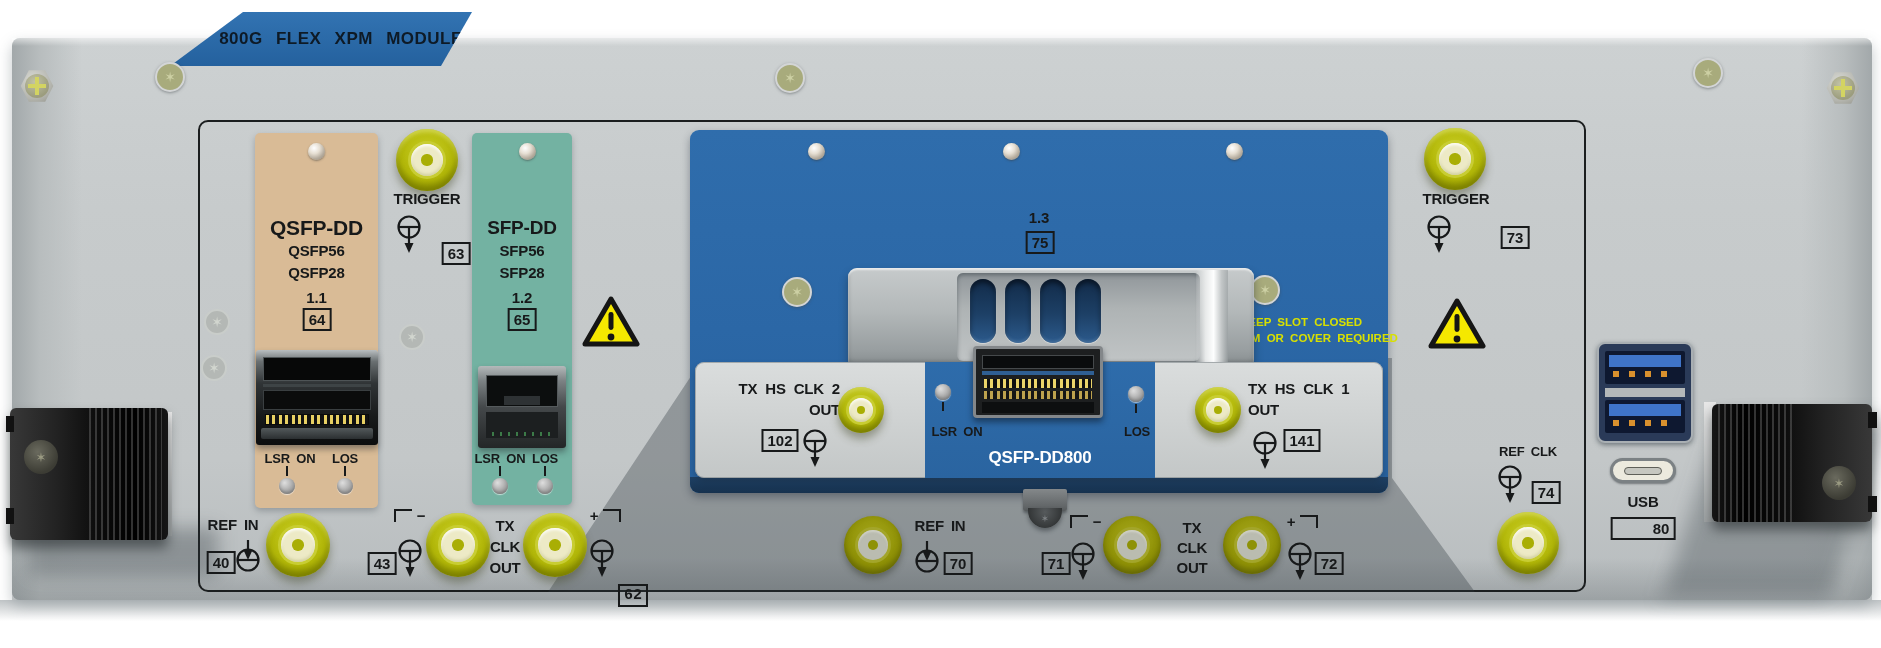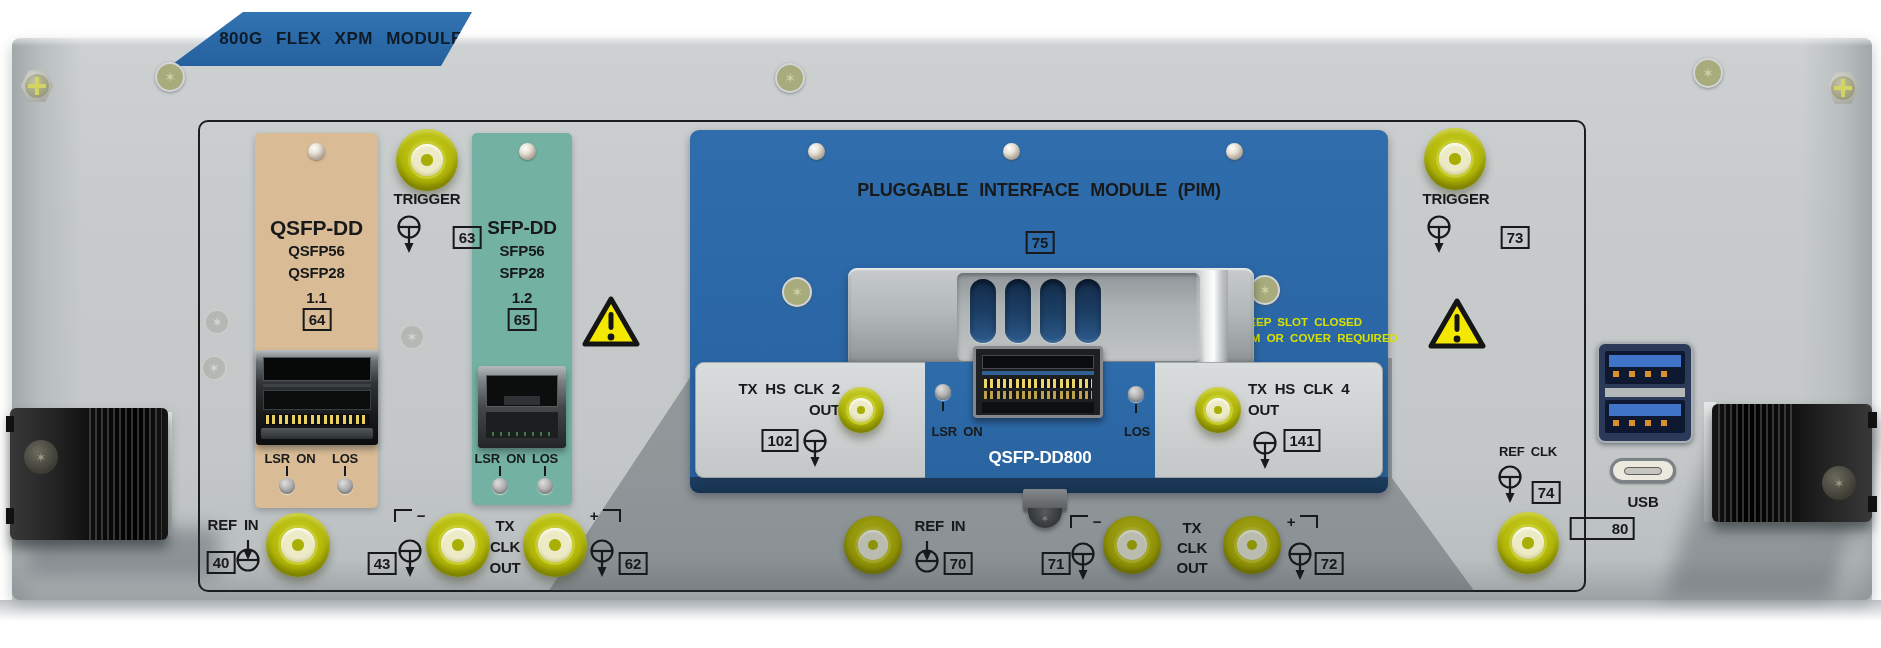--- a/index.html
+++ b/index.html
@@ -112,21 +112,21 @@
       <span class="face"></span>
       <span class="dot"></span>
     </div>
   <div class="lbl ctr" style="left:386px;top:191px;width:82px;font-size:15px;">TRIGGER</div>
   <svg class="abs" style="left:396px;top:214px;" width="26" height="40" viewBox="0 0 26 40">
       <circle cx="13" cy="13" r="10.5" fill="none" stroke="#17191a" stroke-width="2.2"></circle>
       <line x1="2.5" y1="13" x2="23.5" y2="13" stroke="#17191a" stroke-width="2.2"></line>
       <line x1="13" y1="13" x2="13" y2="31" stroke="#17191a" stroke-width="2.2"></line>
       <polygon points="13,39 8.5,29 17.5,29" fill="#17191a"></polygon>
     </svg>
-  <div class="boxnum" style="left:456px;top:226px;margin-left:11px;">63</div>
+  <div class="boxnum" style="left:456px;top:242px;">63</div>
 
   <div class="sma bright" style="left:1424px;top:128px;width:62px;height:62px;">
       <span class="face"></span>
       <span class="dot"></span>
     </div>
   <div class="lbl ctr" style="left:1415px;top:191px;width:82px;font-size:15px;">TRIGGER</div>
   <svg class="abs" style="left:1426px;top:214px;" width="26" height="40" viewBox="0 0 26 40">
       <circle cx="13" cy="13" r="10.5" fill="none" stroke="#17191a" stroke-width="2.2"></circle>
       <line x1="2.5" y1="13" x2="23.5" y2="13" stroke="#17191a" stroke-width="2.2"></line>
       <line x1="13" y1="13" x2="13" y2="31" stroke="#17191a" stroke-width="2.2"></line>
@@ -144,21 +144,21 @@
       <rect x="26.5" y="16" width="5" height="18" rx="2.4" fill="#151515"></rect>
       <circle cx="29" cy="41" r="3.4" fill="#151515"></circle>
     </svg>
 
   <div class="abs" style="left:690px;top:130px;width:698px;height:363px;border-radius:9px;box-shadow:0 4px 9px rgba(30,40,55,.4);
               background:linear-gradient(180deg,#2f6dac 0%,#2b67a6 55%,#27619e 100%);"></div>
   <div class="abs" style="left:690px;top:477px;width:698px;height:16px;border-radius:0 0 9px 9px;background:linear-gradient(180deg,#1e4166,#16314e);"></div>
   <div class="dome" style="left:808px;top:143px;"></div>
   <div class="dome" style="left:1003px;top:143px;"></div>
   <div class="dome" style="left:1226px;top:143px;"></div>
-  <div class="lbl ctr" style="left:690px;top:181px;width:698px;font-size:18px;word-spacing:6px;">PLUGGABLE INTERFACE MODULE (PIM)</div>
+  <div class="lbl ctr" style="left:690px;top:210px;width:698px;font-size:15px;">1.3</div>
   <div class="boxnum" style="left:1040px;top:231px;">75</div>
   <div class="torx" style="left:782px;top:277px;width:30px;height:30px;">✶</div>
   <div class="torx" style="left:1250px;top:275px;width:30px;height:30px;">✶</div>
   <div class="abs" style="left:1240px;top:314px;width:170px;">
     <div class="lbl" style="position:static;font-size:11.5px;line-height:16px;color:#d8e000;letter-spacing:0;">KEEP SLOT CLOSED</div>
     <div class="lbl" style="position:static;font-size:11.5px;line-height:16px;color:#d8e000;letter-spacing:0;">PIM OR COVER REQUIRED</div>
   </div>
 
   <div class="abs" style="left:848px;top:268px;width:406px;height:97px;border-radius:9px 9px 5px 5px;
               background:linear-gradient(180deg,#c6cacb 0%,#b3b8b9 45%,#989ea0 85%,#878d8f 100%);
@@ -206,21 +206,21 @@
   <div class="sma bright" style="left:838px;top:387px;width:46px;height:46px;">
       <span class="face"></span>
       <span class="dot"></span>
     </div>
 
   <div class="sma bright" style="left:1195px;top:387px;width:46px;height:46px;">
       <span class="face"></span>
       <span class="dot"></span>
     </div>
   <div class="abs" style="left:1248px;top:378px;width:140px;">
-    <div class="lbl" style="position:static;font-size:15px;line-height:21px;word-spacing:4px;">TX HS CLK 4</div>
+    <div class="lbl" style="position:static;font-size:15px;line-height:21px;word-spacing:4px;">TX HS CLK 1</div>
     <div class="lbl" style="position:static;font-size:15px;line-height:21px;">OUT</div>
   </div>
   <svg class="abs" style="left:1252px;top:430px;" width="26" height="40" viewBox="0 0 26 40">
       <circle cx="13" cy="13" r="10.5" fill="none" stroke="#17191a" stroke-width="2.2"></circle>
       <line x1="2.5" y1="13" x2="23.5" y2="13" stroke="#17191a" stroke-width="2.2"></line>
       <line x1="13" y1="13" x2="13" y2="31" stroke="#17191a" stroke-width="2.2"></line>
       <polygon points="13,39 8.5,29 17.5,29" fill="#17191a"></polygon>
     </svg>
   <div class="boxnum" style="left:1302px;top:429px;">141</div>
 
@@ -263,21 +263,21 @@
       <span class="dot"></span>
     </div>
   <div class="lbl ctr" style="left:587px;top:508px;width:14px;font-size:15px;">+</div>
   <div class="corner cr" style="left:603px;top:509px;width:18px;height:13px;"></div>
   <svg class="abs" style="left:589px;top:538px;" width="26" height="40" viewBox="0 0 26 40">
       <circle cx="13" cy="13" r="10.5" fill="none" stroke="#17191a" stroke-width="2.2"></circle>
       <line x1="2.5" y1="13" x2="23.5" y2="13" stroke="#17191a" stroke-width="2.2"></line>
       <line x1="13" y1="13" x2="13" y2="31" stroke="#17191a" stroke-width="2.2"></line>
       <polygon points="13,39 8.5,29 17.5,29" fill="#17191a"></polygon>
     </svg>
-  <div class="boxnum" style="left:633px;top:552px;">62</div>
+  <div class="boxnum" style="left:633px;top:584px;font-family:Liberation Mono, monospace;">62</div>
 
   <div class="sma dim" style="left:844px;top:516px;width:58px;height:58px;">
       <span class="face"></span>
       <span class="dot"></span>
     </div>
   <div class="lbl ctr" style="left:912px;top:518px;width:56px;font-size:15px;">REF IN</div>
   <svg class="abs" style="left:914px;top:541px;" width="26" height="34" viewBox="0 0 26 34">
       <circle cx="13" cy="20" r="10.5" fill="none" stroke="#17191a" stroke-width="2.2"></circle>
       <line x1="2.5" y1="20" x2="23.5" y2="20" stroke="#17191a" stroke-width="2.2"></line>
       <line x1="13" y1="0" x2="13" y2="11" stroke="#17191a" stroke-width="2.2"></line>
@@ -338,21 +338,21 @@
     <div class="abs" style="left:6px;top:44px;width:80px;height:9px;background:#b4b8b9;"></div>
     <div class="abs" style="left:6px;top:56px;width:80px;height:33px;background:#0e1830;border-radius:2px;">
       <div class="abs" style="left:4px;top:4px;width:72px;height:12px;background:#3f74c8;"></div>
       <div class="abs" style="left:8px;top:20px;width:64px;height:6px;background:repeating-linear-gradient(90deg,#d9912e 0 6px,rgba(0,0,0,0) 6px 16px);"></div>
     </div>
   </div>
   <div class="abs" style="left:1610px;top:458px;width:66px;height:25px;border:3px solid #7b8184;border-radius:13px;background:#eceade;box-shadow:0 1px 2px rgba(40,45,50,.5);">
     <div class="abs" style="left:11px;top:6px;width:38px;height:8px;background:#c6c7c0;border:1.5px solid #5e5f58;border-radius:4px;"></div>
   </div>
   <div class="lbl ctr" style="left:1615px;top:494px;width:56px;font-size:15px;">USB</div>
-  <div class="boxnum" style="left:1602px;top:517px;padding-left:40px;">80</div>
+  <div class="boxnum" style="left:1643px;top:517px;padding-left:40px;">80</div>
 
   <div class="abs" style="left:160px;top:412px;width:12px;height:124px;background:linear-gradient(180deg,#e8e8e8,#9fa3a4);"></div>
   <div class="abs" style="left:10px;top:408px;width:158px;height:132px;border-radius:6px;
               background:linear-gradient(90deg,#383838 0%,#222222 30%,#0c0c0c 55%,#000000 80%,#161616 100%);
               box-shadow:0 8px 12px rgba(20,25,28,.5);">
     <div class="abs" style="right:6px;top:0;bottom:0;width:46%;background:repeating-linear-gradient(90deg,rgba(110,110,110,.45) 0 2px,rgba(0,0,0,0) 2px 6px);"></div>
     <div class="abs" style="left:14px;top:32px;width:34px;height:34px;border-radius:50%;background:radial-gradient(circle at 40% 35%,#6a6a5e,#3c3c34 70%);display:flex;align-items:center;justify-content:center;color:#9a9a82;font-size:13px;">✶</div>
     <div class="abs" style="left:-4px;top:8px;width:8px;height:16px;background:#111111;"></div>
     <div class="abs" style="left:-4px;top:100px;width:8px;height:16px;background:#111111;"></div>
   </div>

